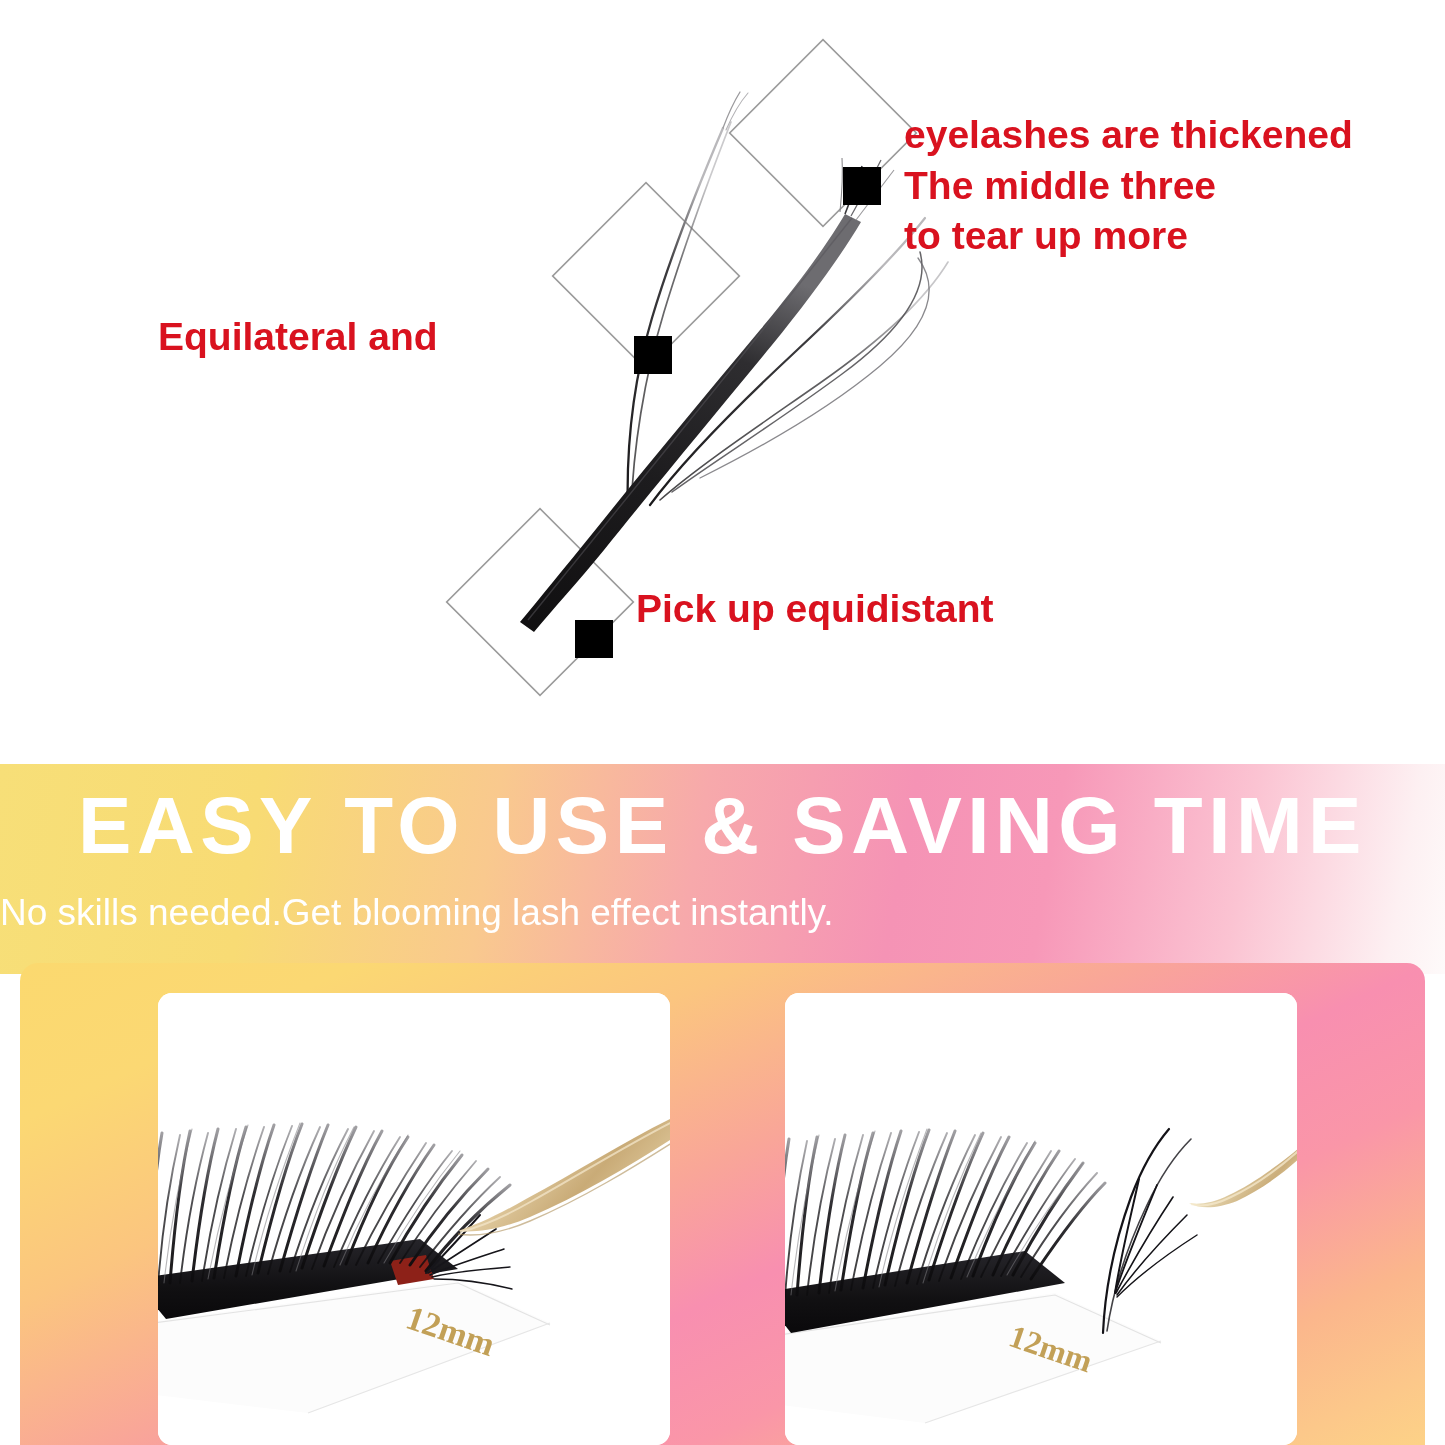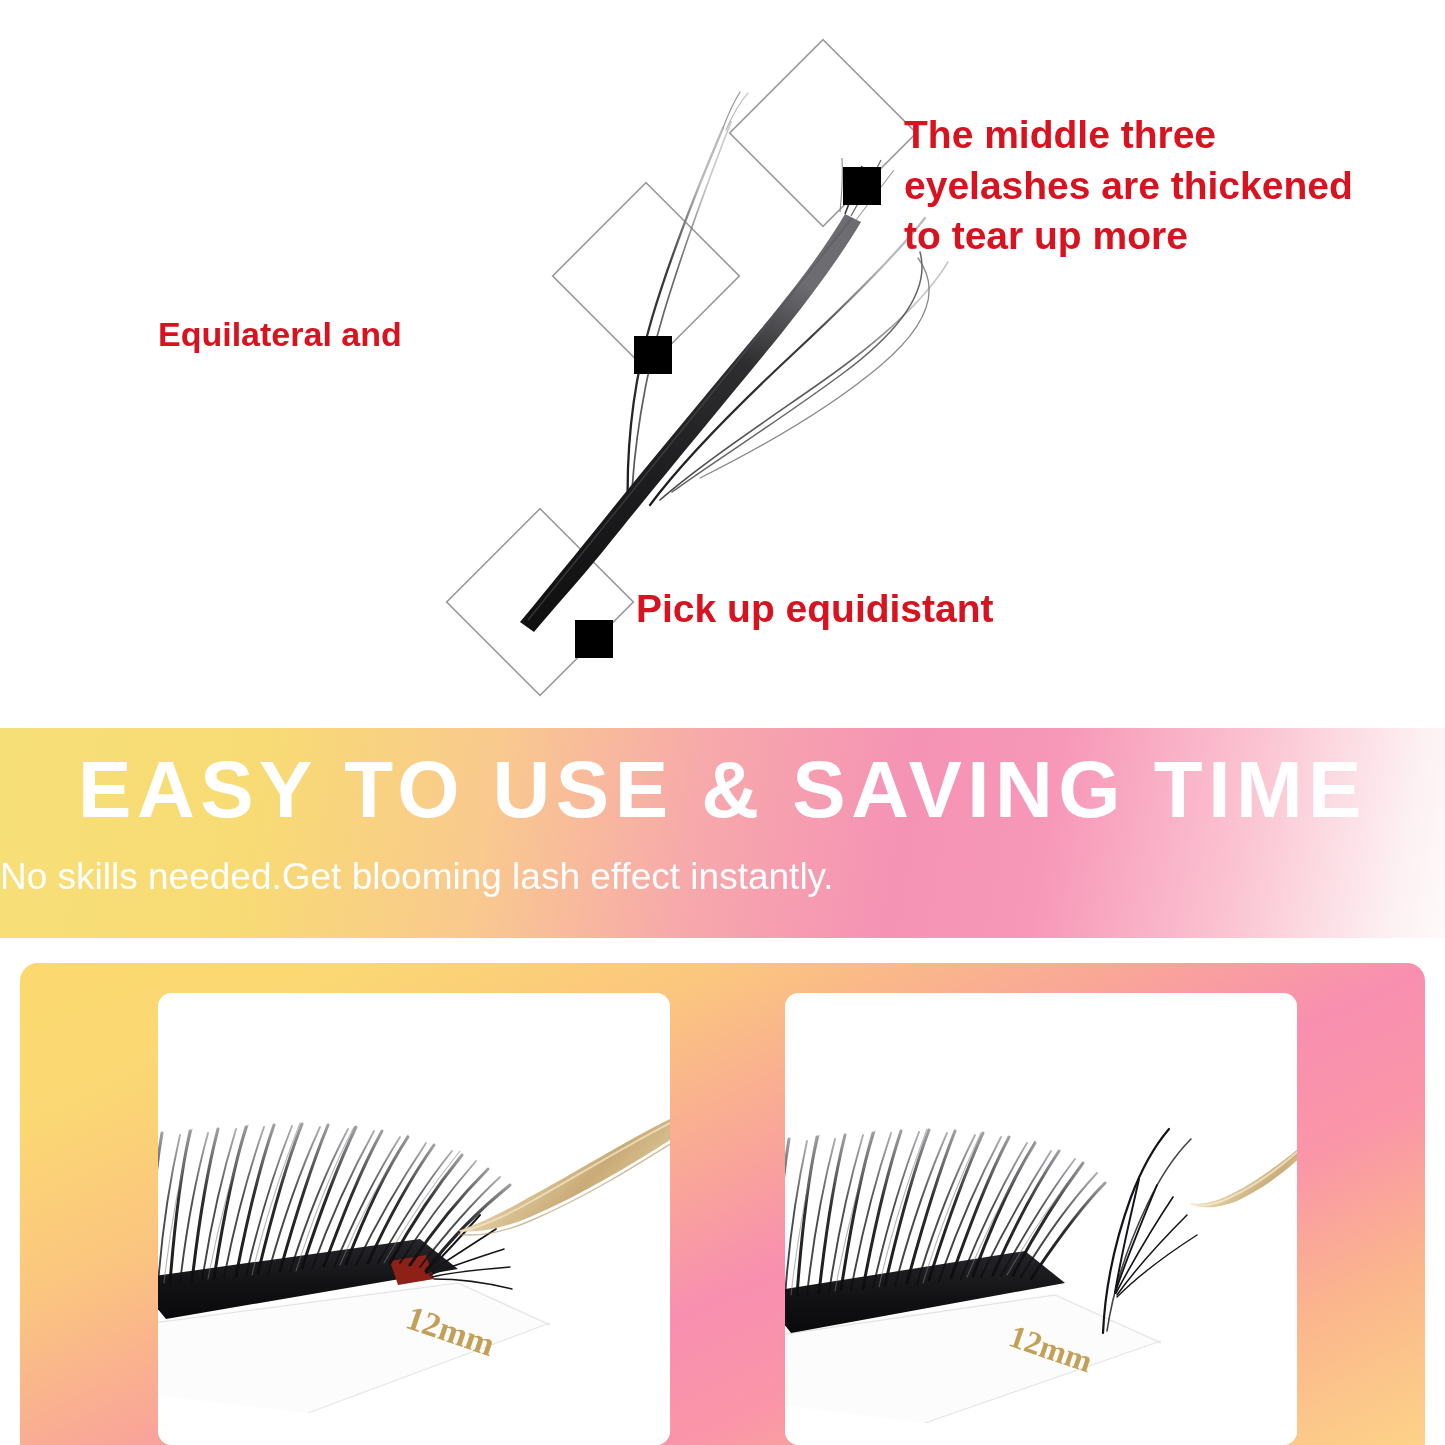--- a/index.html
+++ b/index.html
@@ -15,26 +15,26 @@
   #feature-diagram{
     position:absolute; left:0; top:0; width:1445px; height:728px;
     background:#ffffff; overflow:hidden;
   }
   #diagram-svg{ position:absolute; left:0; top:0; width:1445px; height:728px; }
 
   .callout{ position:absolute; color:#d9121f; font-weight:700; line-height:1.30; }
   .callout .ln{ display:block; white-space:nowrap; }
 
   #callout-thickened{ left:904px; top:110px; font-size:39px; }
-  #callout-equilateral{ left:158px; top:312px; font-size:34px; }
+  #callout-equilateral{ left:158px; top:312px; font-size:39px; }
   #callout-notear{ left:636px; top:584px; font-size:39px; }
 
   
   #promo-banner{
-    position:absolute; left:0; top:728px; width:1445px; height:210px;
+    position:absolute; left:0; top:764px; width:1445px; height:210px;
     background:linear-gradient(100deg,
        #f7df78 0%, #f8db74 18%, #f9c98e 34%,
        #f7a9ab 48%, #f593b5 62%, #f798b8 72%,
        #fbc3d2 85%, #fdf0f2 96%, #fefafa 100%);
     overflow:hidden;
   }
   #banner-title{
     position:absolute; left:0; top:22px; width:1445px; text-align:center;
     color:#ffffff; font-size:80px; font-weight:700; letter-spacing:5.5px;
     line-height:1; white-space:nowrap;
@@ -127,22 +127,22 @@
       <path d="M856,220 C868,204 882,186 894,170" fill="none" stroke="#9a999c" stroke-width="1.1"></path>
       <path d="M840,212 C842,192 843,174 842,158" fill="none" stroke="#8b8a8d" stroke-width="1.1"></path>
     </g>
 
     <rect x="843" y="167" width="38" height="38" fill="#000000"></rect>
     <rect x="634" y="336" width="38" height="38" fill="#000000"></rect>
     <rect x="575" y="620" width="38" height="38" fill="#000000"></rect>
   </svg>
 
   <div class="callout" id="callout-thickened">
+    <span class="ln">eyelashes are thickened</span>
     <span class="ln">The middle three</span>
-    <span class="ln">eyelashes are thickened</span>
     <span class="ln">to tear up more</span>
   </div>
 
   <div class="callout" id="callout-equilateral">
     <span class="ln">Equilateral and</span>
   </div>
 
   <div class="callout" id="callout-notear">
     <span class="ln">Pick up equidistant</span>
   </div>

